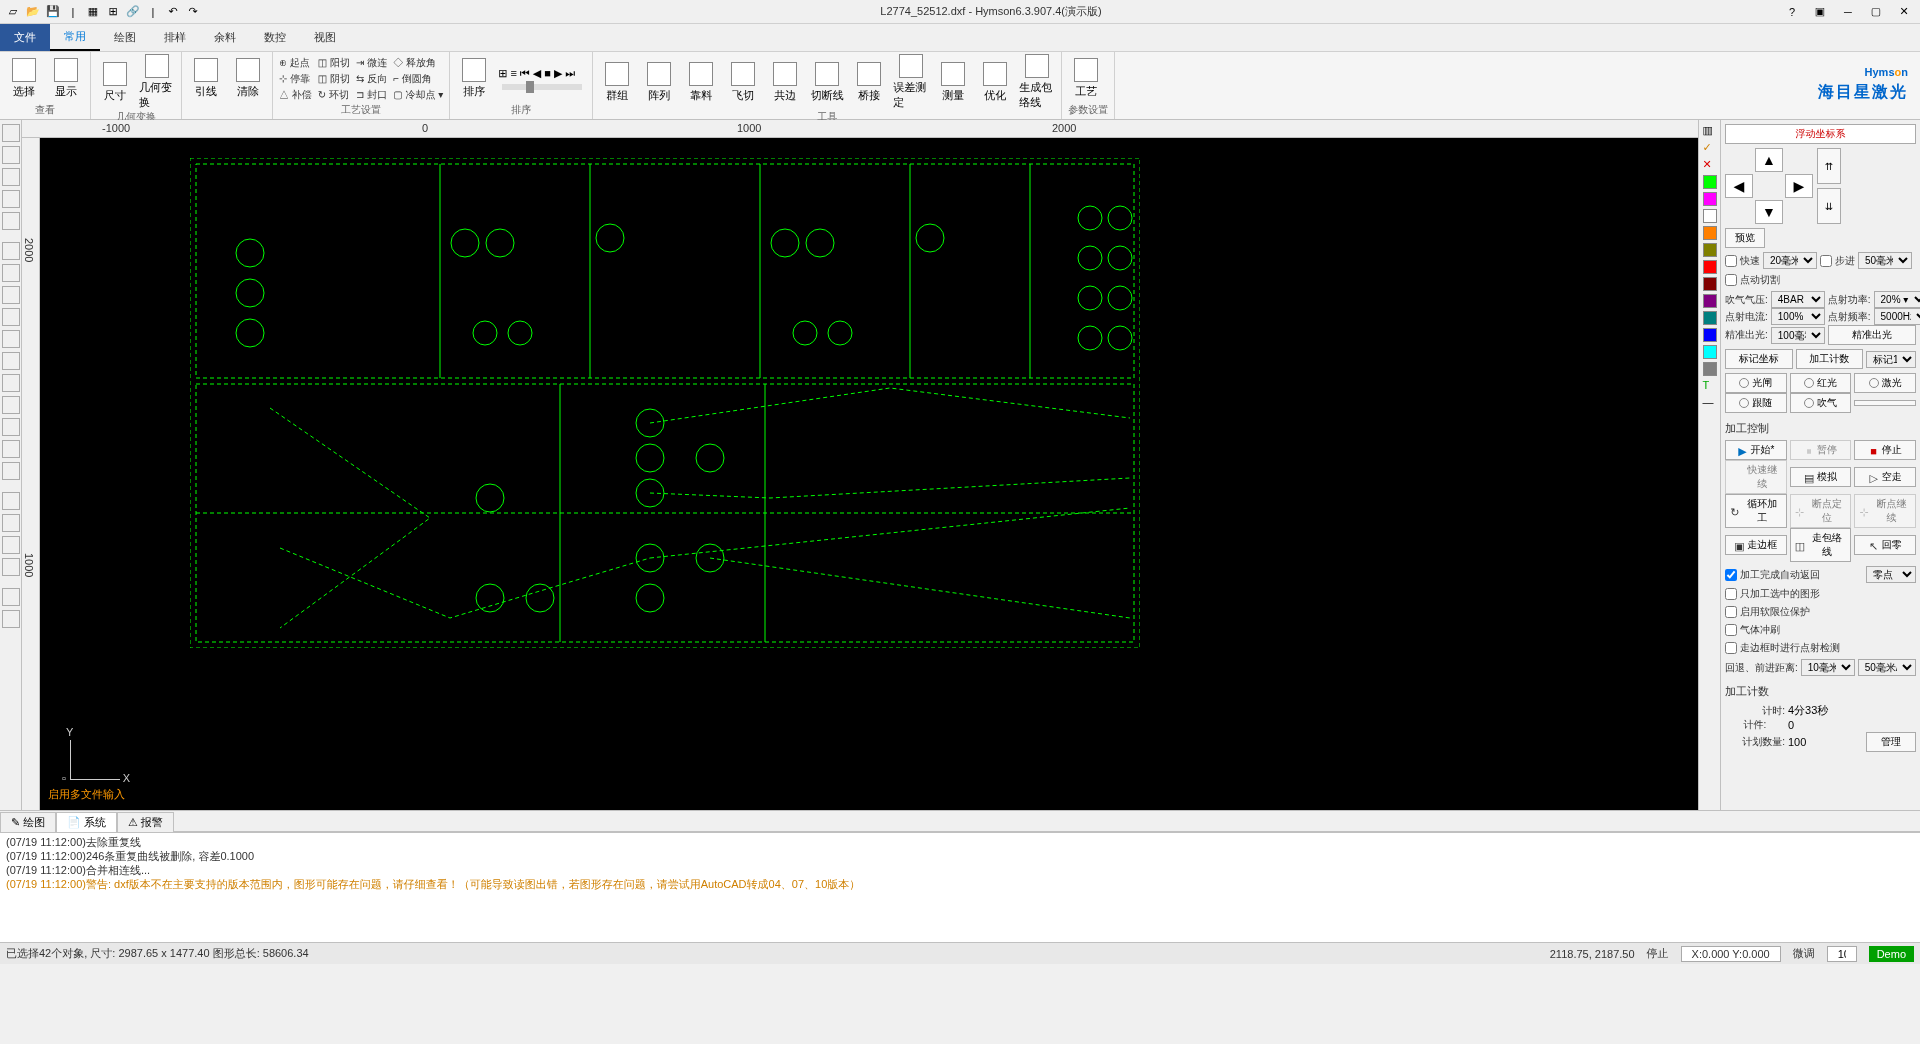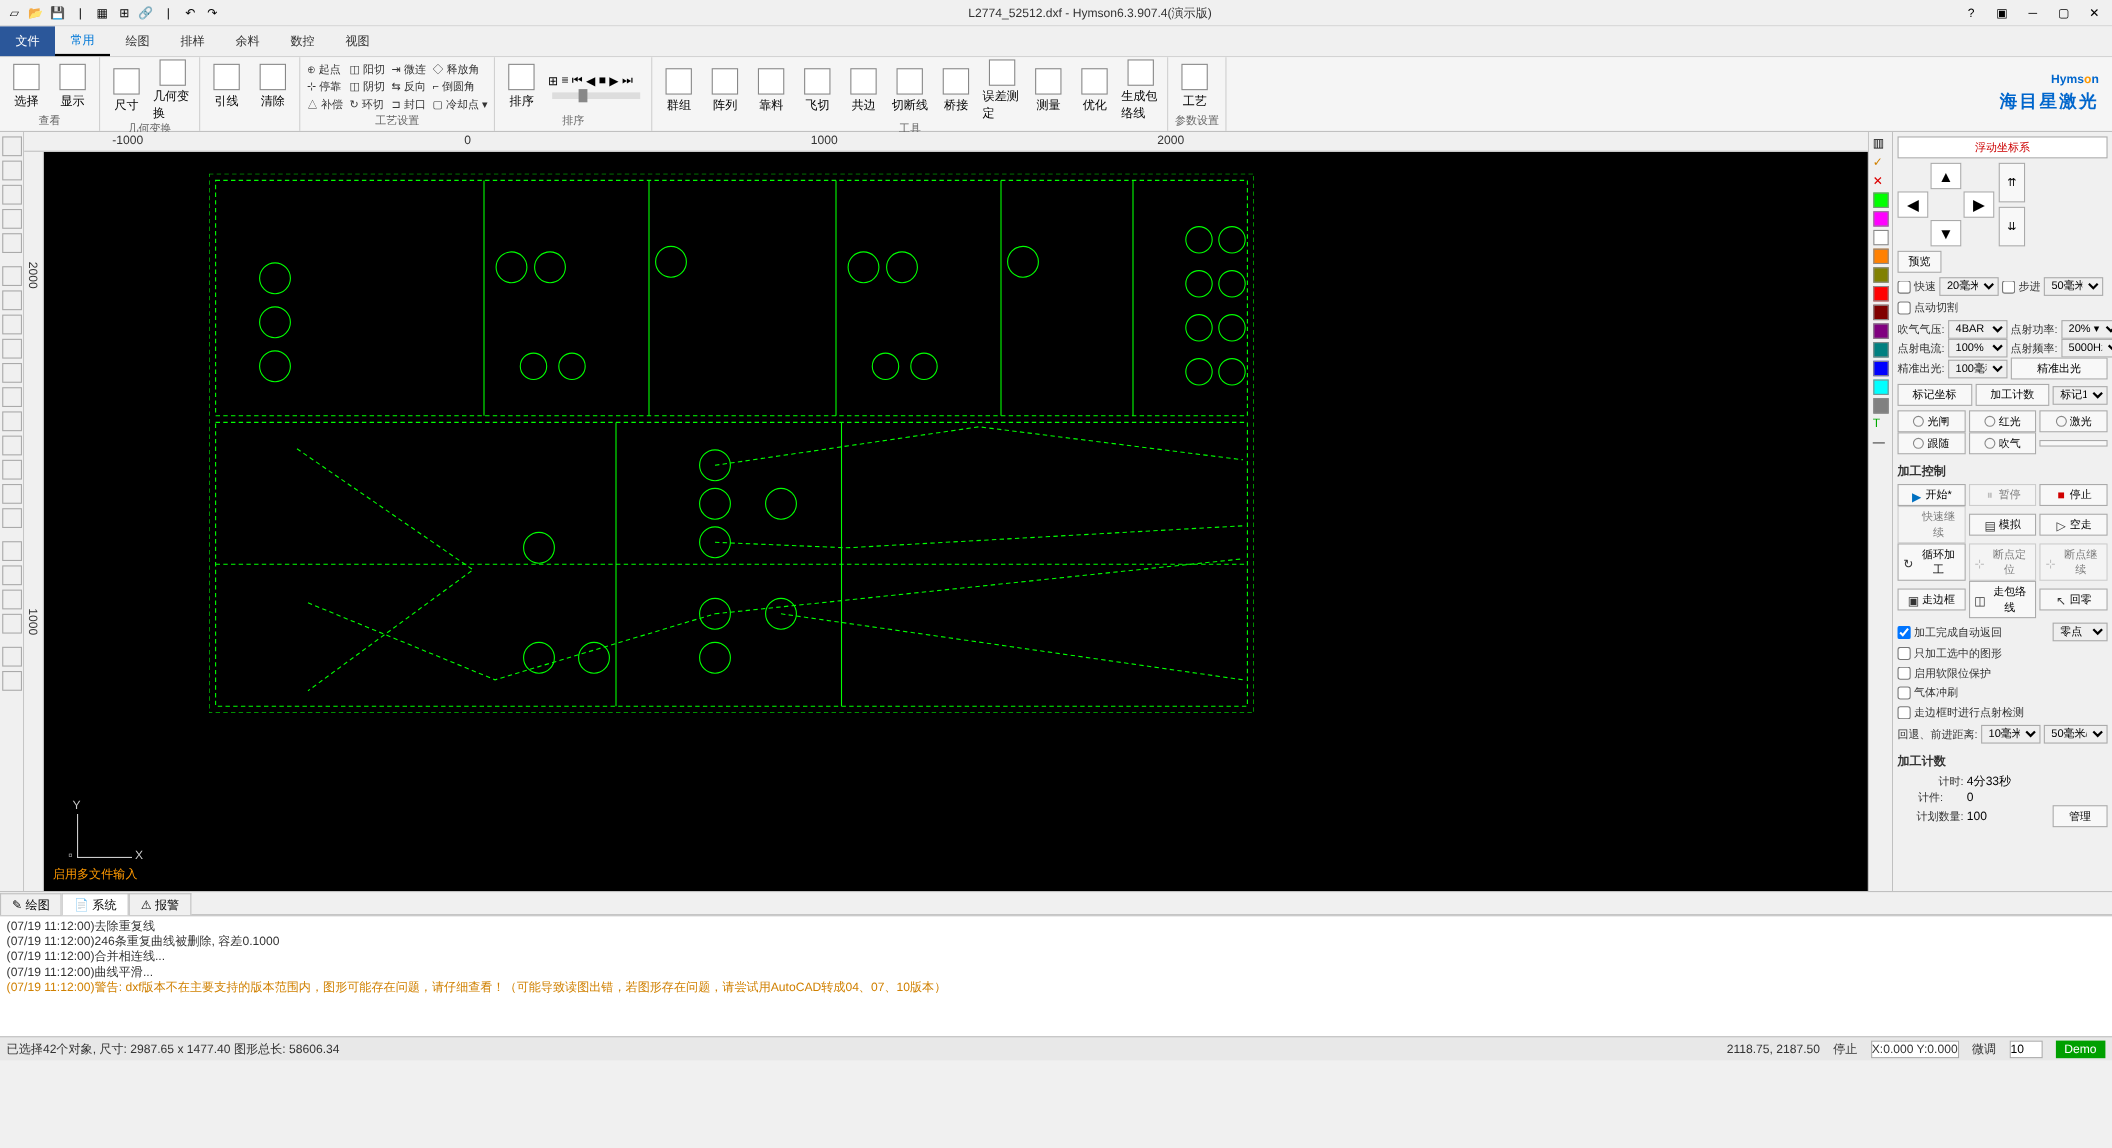--- a/index.html
+++ b/index.html
@@ -63,35 +63,35 @@
 
 .right-panel { width: 200px; background: #f0f0f0; border-left: 1px solid #c0c0c0; padding: 4px; display: flex; flex-direction: column; gap: 4px; overflow-y: auto; }
 .rp-row { display: flex; align-items: center; gap: 3px; }
 .rp-row label { font-size: 10px; color: #333; white-space: nowrap; }
 .rp-row input[type=text], .rp-row select { font-size: 10px; padding: 1px 2px; border: 1px solid #aaa; }
 .rp-row input[type=checkbox] { width: 12px; height: 12px; }
 .rp-btn { flex: 1; background: #f8f8f8; border: 1px solid #aaa; padding: 2px 4px; font-size: 10px; text-align: center; cursor: pointer; display: flex; align-items: center; justify-content: center; gap: 3px; }
 .rp-dropdown { width: 100%; border: 1px solid #aaa; padding: 2px; text-align: center; font-size: 10px; color: #c00; background: #fff; }
 .arrow-pad { display: grid; grid-template-columns: repeat(3, 28px); grid-template-rows: repeat(3, 24px); gap: 2px; justify-content: center; }
 .arrow-pad .ap { border: 1px solid #aaa; display: flex; align-items: center; justify-content: center; background: #fff; cursor: pointer; font-size: 14px; }
-.rp-section-title { font-size: 11px; color: #333; margin-top: 4px; font-weight: bold; }
+.rp-section-title { font-size: 11px; color: #333; margin-top: 4px; }
 .sq { width: 10px; height: 10px; display: inline-block; }
 
 
 .bottom-tabs { height: 22px; background: #f0f0f0; border-top: 1px solid #c0c0c0; display: flex; align-items: center; }
 .bottom-tabs .bt { padding: 2px 10px; border: 1px solid #c0c0c0; border-bottom: none; font-size: 10px; cursor: pointer; display: flex; align-items: center; gap: 3px; }
 .bottom-tabs .bt.active { background: #fff; }
 .log-panel { height: 110px; background: #fff; border-top: 1px solid #c0c0c0; overflow-y: auto; padding: 2px 6px; font-size: 10px; line-height: 14px; color: #333; }
 .log-panel .warn { color: #d08000; }
 .log-panel .done { color: #0000cc; }
 
 
 .status-bar { height: 22px; background: #e8e8e8; border-top: 1px solid #c0c0c0; display: flex; align-items: center; padding: 0 6px; font-size: 10px; color: #333; gap: 12px; }
 .status-bar .spacer { flex: 1; }
-.status-bar .box { border: 1px solid #aaa; padding: 1px 0; background: #fff; }
+.status-bar .box { border: 1px solid #aaa; padding: 1px 10px; background: #fff; }
 .status-bar .demo { background: #00a000; color: #fff; padding: 2px 8px; }
 </style>
 </head>
 <body>
 
 <div class="title-bar">
   <div class="qat">
     <span>▱</span>
     <span>📂</span>
     <span>💾</span>
@@ -558,21 +558,20 @@
       <span>⚠</span>
       <span>报警</span>
     </div>
   <div style="flex:1;border-bottom:1px solid #c0c0c0;height:100%"></div>
 </div>
 
 <div class="log-panel" id="log-panel">
     <div>(07/19 11:12:00)去除重复线</div>
     <div>(07/19 11:12:00)246条重复曲线被删除, 容差0.1000</div>
     <div>(07/19 11:12:00)合并相连线...</div>
-    <div>(07/19 11:12:00)曲线平滑...</div>
     <div class="warn">(07/19 11:12:00)警告: dxf版本不在主要支持的版本范围内，图形可能存在问题，请仔细查看！（可能导致读图出错，若图形存在问题，请尝试用AutoCAD转成04、07、10版本）</div>
   </div>
 
 <div class="status-bar">
   <span>已选择42个对象, 尺寸:  2987.65 x 1477.40 图形总长:   58606.34</span>
   <span class="spacer"></span>
   <span>2118.75, 2187.50</span>
   <span>停止</span>
   <span class="box">X:0.000 Y:0.000</span>
   <span>微调</span>

